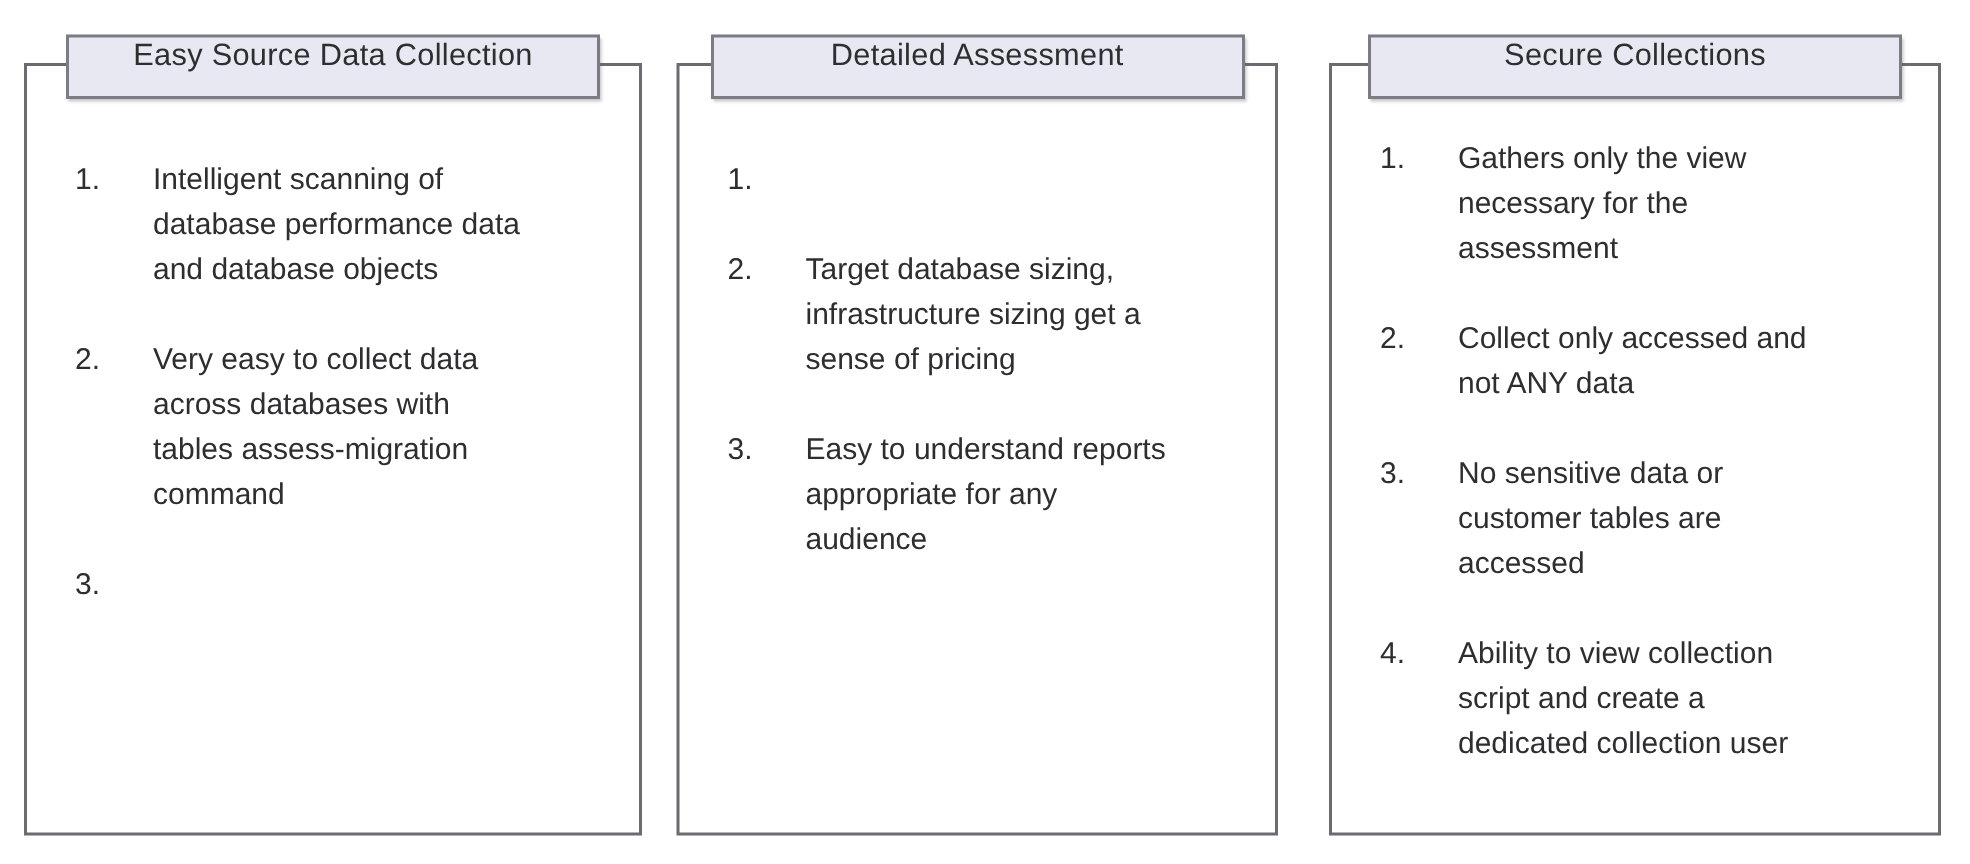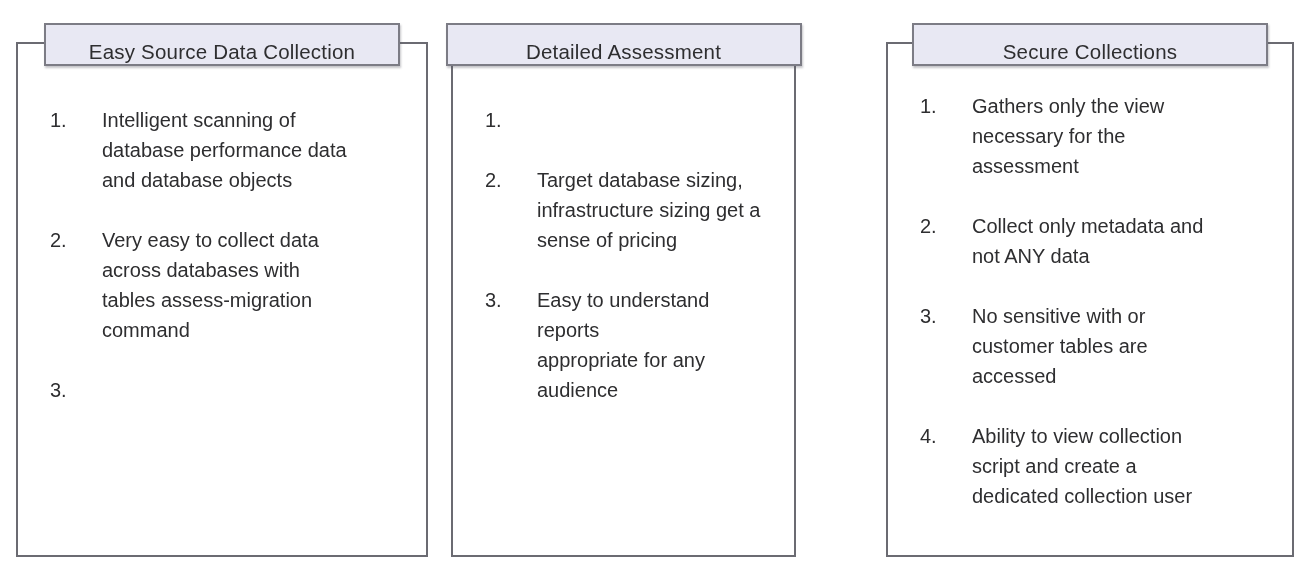--- a/index.html
+++ b/index.html
@@ -16,34 +16,34 @@
     overflow: hidden;
   }
   .panel {
     position: absolute;
     top: 42px;
     height: 515px;
     background: #ffffff;
     border: 2px solid #6b6b72;
   }
   .panel-1 { left: 16px;  width: 412px; }
-  .panel-2 { left: 451px; width: 345px; }
+  .panel-2 { left: 451px; width: 401px; }
   .panel-3 { left: 886px; width: 408px; }
   .title-box {
     position: absolute;
     top: -21px;
     left: 50%;
     transform: translateX(-50%);
     width: 356px;
     height: 43px;
     background: #e8e8f3;
     border: 2px solid #7c7c85;
     box-shadow: 1px 2px 2px rgba(90, 90, 100, 0.35);
     display: flex;
-    align-items: flex-end;
+    align-items: flex-start;
     justify-content: center;
     font-size: 20.5px;
     letter-spacing: 0.2px;
     white-space: nowrap;
     z-index: 2;
   }
   .panel-content {
     padding: 61px 24px 0 32px;
   }
   .panel-3 .panel-content {
@@ -121,26 +121,26 @@
     </div>
     <div class="panel-content">
       <div class="list-item">
         <span class="item-number">1.</span>
         <span class="item-text">Gathers only the view
 necessary for the
 assessment</span>
       </div>
       <div class="list-item">
         <span class="item-number">2.</span>
-        <span class="item-text">Collect only metadata and
+        <span class="item-text">Collect only accessed and
 not ANY data</span>
       </div>
       <div class="list-item">
         <span class="item-number">3.</span>
-        <span class="item-text">No sensitive with or
+        <span class="item-text">No sensitive data or
 customer tables are
 accessed</span>
       </div>
       <div class="list-item">
         <span class="item-number">4.</span>
         <span class="item-text">Ability to view collection
 script and create a
 dedicated collection user</span>
       </div>
     </div>

